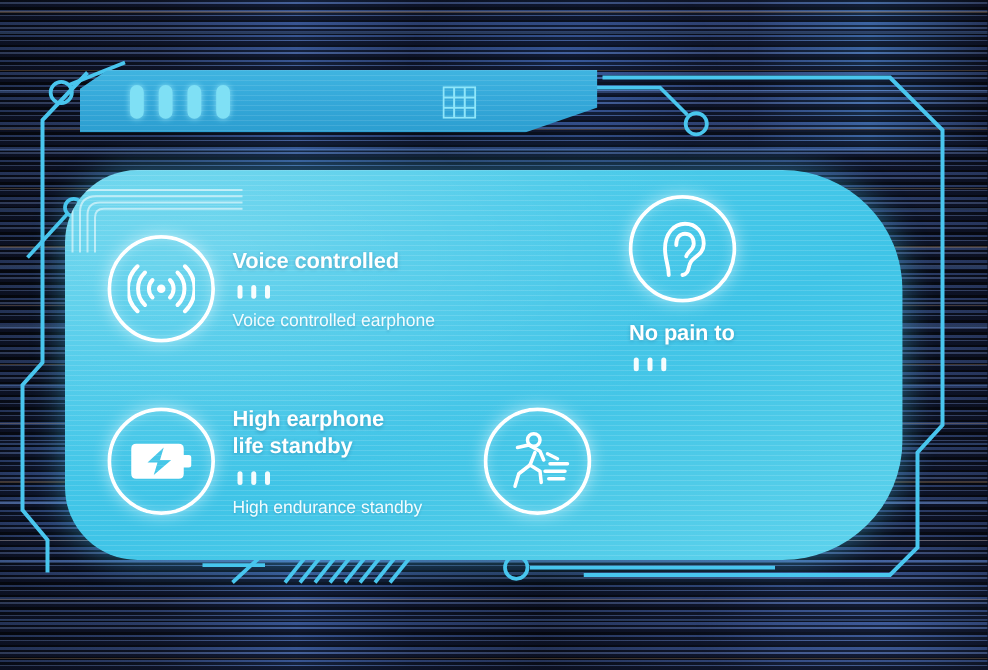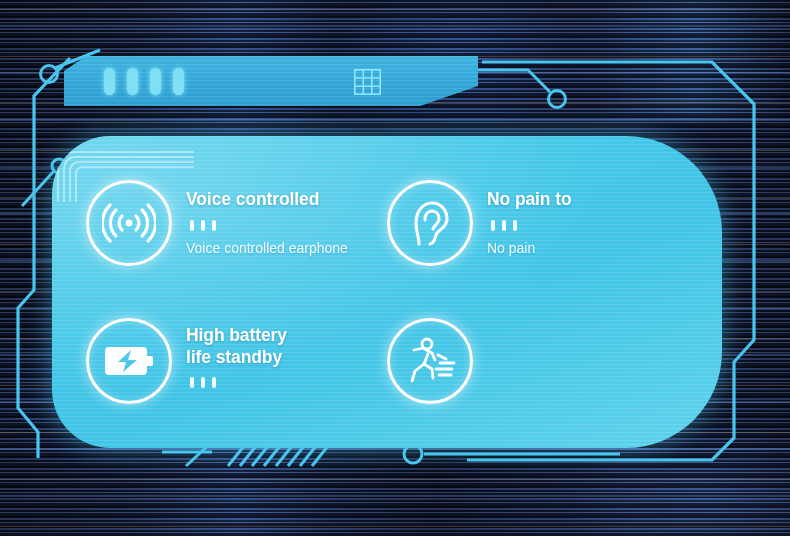--- a/index.html
+++ b/index.html
@@ -157,21 +157,21 @@
   .f-dots i {
     display:block; width:4px; height:11px; border-radius:2px;
     background:#ffffff; opacity:0.95;
   }
   .f-sub {
     color:#f2fcff; font-size:14px; line-height:1.2;
     text-shadow:0 1px 2px rgba(0,70,110,0.22);
   }
   
   .feature.f1 { padding-top:6px; }
-  .feature.f2 { padding-top:6px; margin-left:-8px; }
+  .feature.f2 { padding-top:6px; margin-left:-8px;flex-direction:column; }
   .feature.f3 { padding-top:2px; }
   .feature.f4 { padding-top:2px; margin-left:-8px; }
   .f2 .f-title { text-indent:0; }
   .f2 .f-title .ln2 { padding-left:12px; display:inline-block; }
   .f4 .f-dots { margin-left:6px; }
 </style>
 </head>
 <body>
 
 <div id="stage">
@@ -296,39 +296,39 @@
             <path d="M20 24 C20 18 23 15 27 15 C31 15 34 18 34 23 C34 28 29 29 28 33"></path>
           </svg>
         </div>
         <div class="f-text">
           <div class="f-title"><span>No pain to</span><br></div>
           <div class="f-dots">
               <i></i>
               <i></i>
               <i></i>
             </div>
-          <div class="f-sub">No pain</div>
         </div>
       </div>
 
       <div class="feature f3">
         <div class="f-icon">
           <svg width="56" height="40" viewBox="0 0 56 40" fill="none">
             <path d="M4 10 Q4 6 8 6 H42 Q46 6 46 10 V15 H50 Q52 15 52 17 V23 Q52 25 50 25 H46 V30
                      Q46 34 42 34 H8 Q4 34 4 30 Z
                      M30 9 L17 21 H25 L22 31 L36 19 H27 Z" fill="#ffffff" fill-rule="evenodd"></path>
           </svg>
         </div>
         <div class="f-text">
-          <div class="f-title"><span>High battery</span><br><span>life standby</span></div>
+          <div class="f-title"><span>High earphone</span><br><span>life standby</span></div>
           <div class="f-dots">
               <i></i>
               <i></i>
               <i></i>
             </div>
+          <div class="f-sub">High endurance standby</div>
         </div>
       </div>
 
       <div class="feature f4">
         <div class="f-icon">
           <svg width="56" height="52" viewBox="0 0 56 52" fill="none" stroke="#ffffff" stroke-width="2.8" stroke-linecap="round" stroke-linejoin="round">
             <circle cx="25" cy="9" r="5"></circle>
             <path d="M12 15 L21 13 L30 18 L33 25"></path>
             <path d="M26 19 L22 29 L30 34 L31 43"></path>
             <path d="M22 29 L13 36 L10 46"></path>

